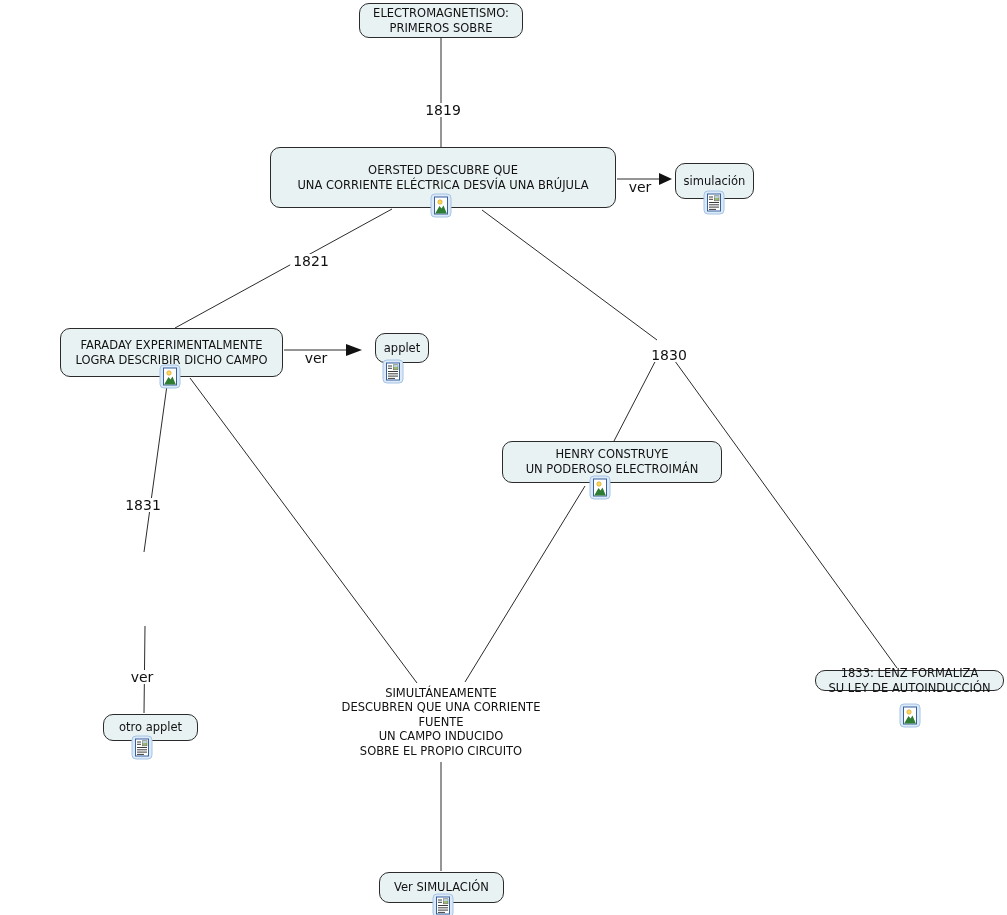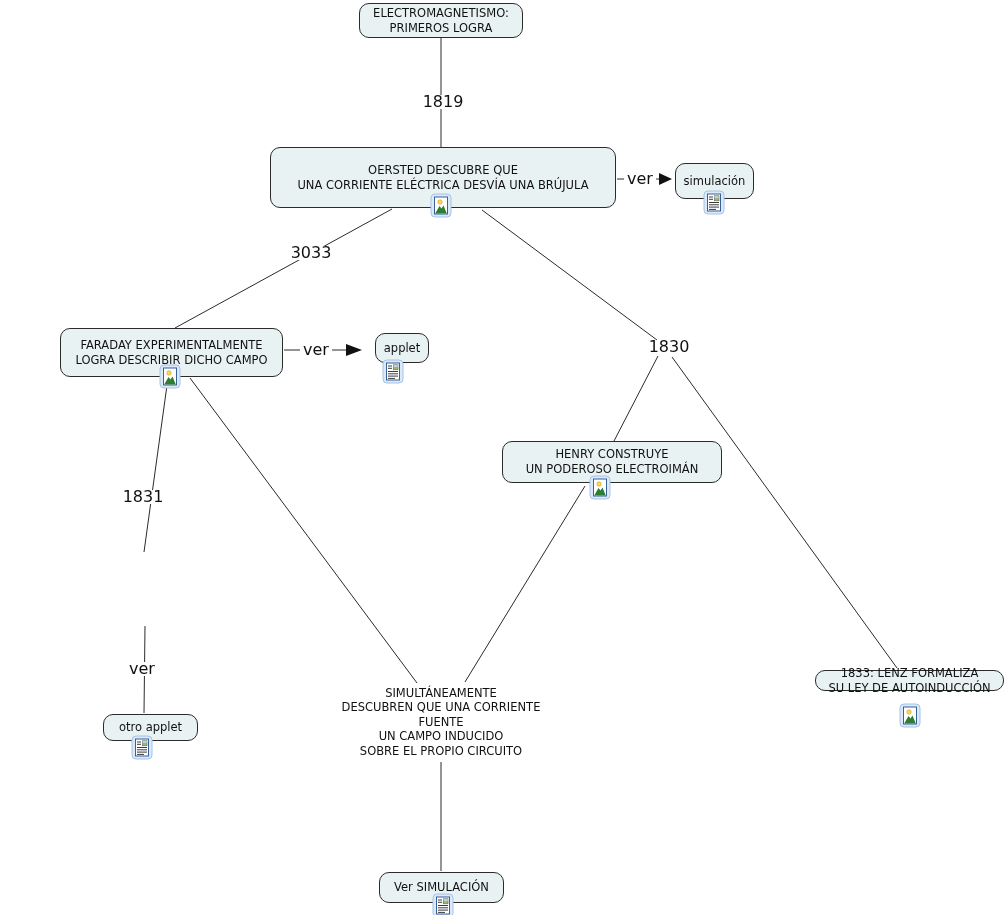--- a/index.html
+++ b/index.html
@@ -20,22 +20,23 @@
     border:1px solid #2b2b2b;border-radius:10px;
     display:flex;align-items:center;justify-content:center;
     text-align:center;font-size:11.5px;line-height:1.27;
     white-space:pre-line;padding:2px 5px;
   }
   .node.plain{
     background:transparent;border:none;border-radius:0;padding:0;z-index:2;
   }
   .link-label{
     position:absolute;z-index:3;transform:translate(-50%,-50%);
-    background:#ffffff;padding:0 3px;font-size:16px;line-height:14px;
+    background:#ffffff;padding:0 3px;font-size:14px;line-height:14px;
     white-space:nowrap;
+    margin-top:8px;
   }
   .res-icon{
     position:absolute;z-index:4;width:22px;height:25px;display:block;
   }
 </style>
 </head>
 <body>
 
 <div id="canvas">
 
@@ -68,21 +69,21 @@
     <line x1="284" y1="350" x2="346" y2="350"></line>
     <polygon points="346,344 362,350 346,356"></polygon>
     <line x1="168" y1="378" x2="144" y2="552"></line>
     <line x1="190" y1="378" x2="417" y2="683"></line>
     <line x1="585" y1="486" x2="465" y2="682"></line>
     <line x1="145" y1="626" x2="144" y2="713"></line>
     <line x1="441" y1="762" x2="441" y2="871"></line>
   </svg>
 
   <div class="node" style="left:359px;top:3px;width:164px;height:35px">ELECTROMAGNETISMO:
-PRIMEROS LOGRA</div>
+PRIMEROS SOBRE</div>
 
   <div class="node" style="left:270px;top:147px;width:346px;height:61px">OERSTED DESCUBRE QUE
 UNA CORRIENTE ELÉCTRICA DESVÍA UNA BRÚJULA</div>
 
   <div class="node" style="left:675px;top:163px;width:79px;height:36px">simulación</div>
 
   <div class="node" style="left:60px;top:328px;width:223px;height:49px">FARADAY EXPERIMENTALMENTE
 LOGRA DESCRIBIR DICHO CAMPO</div>
 
   <div class="node" style="left:375px;top:333px;width:54px;height:30px">applet</div>
@@ -98,21 +99,21 @@
 FUENTE
 UN CAMPO INDUCIDO
 SOBRE EL PROPIO CIRCUITO</div>
 
   <div class="node" style="left:815px;top:670px;width:189px;height:21px">1833: LENZ FORMALIZA
 SU LEY DE AUTOINDUCCIÓN</div>
 
   <div class="node" style="left:379px;top:872px;width:125px;height:31px">Ver SIMULACIÓN</div>
 
   <span class="link-label" style="left:443px;top:102px">1819</span>
-  <span class="link-label" style="left:311px;top:253px">3033</span>
+  <span class="link-label" style="left:311px;top:253px">1821</span>
   <span class="link-label" style="left:669px;top:347px">1830</span>
   <span class="link-label" style="left:143px;top:497px">1831</span>
   <span class="link-label" style="left:640px;top:179px">ver</span>
   <span class="link-label" style="left:316px;top:350px">ver</span>
   <span class="link-label" style="left:142px;top:669px">ver</span>
 
   <svg class="res-icon" style="left:430px;top:193px">
       <use href="#sym-image"></use>
     </svg>
   <svg class="res-icon" style="left:703px;top:190px">

